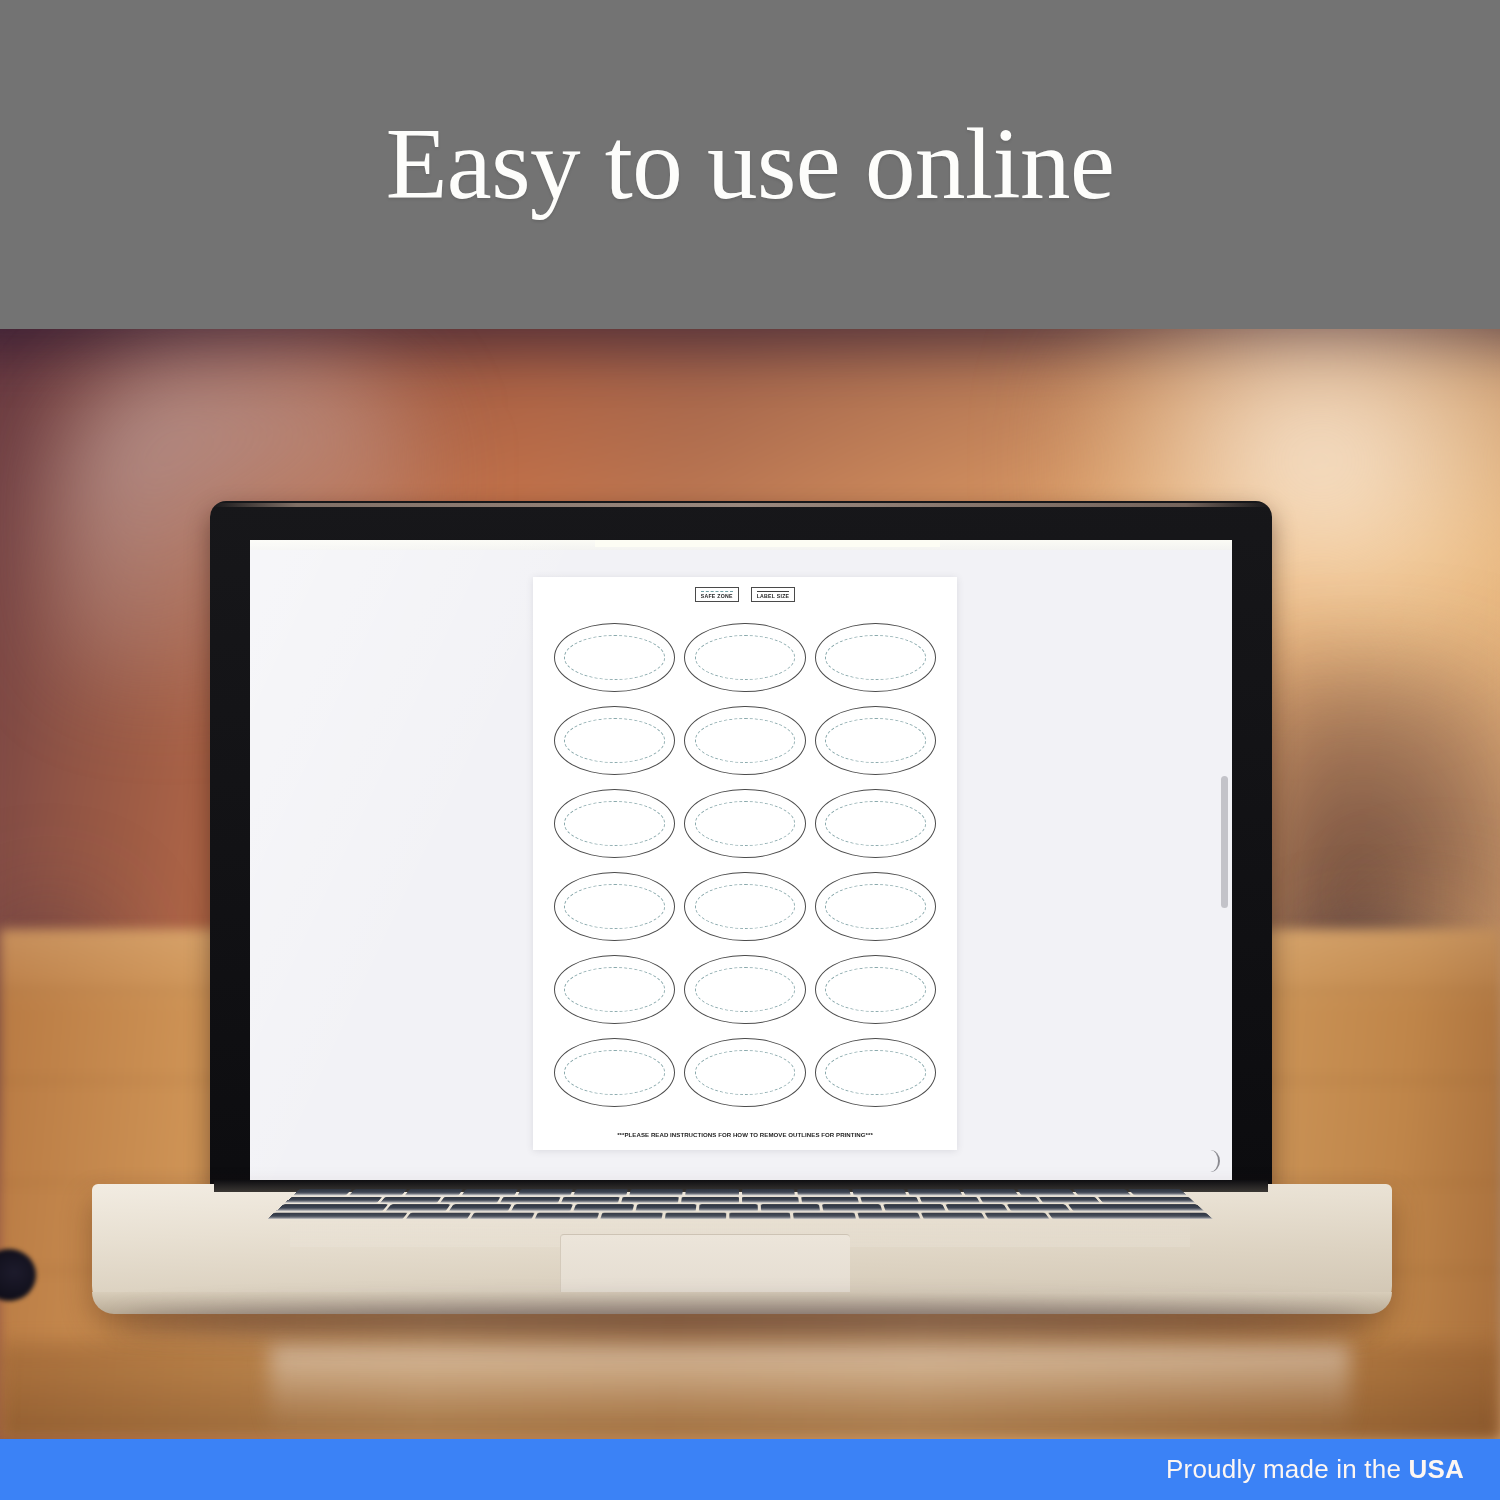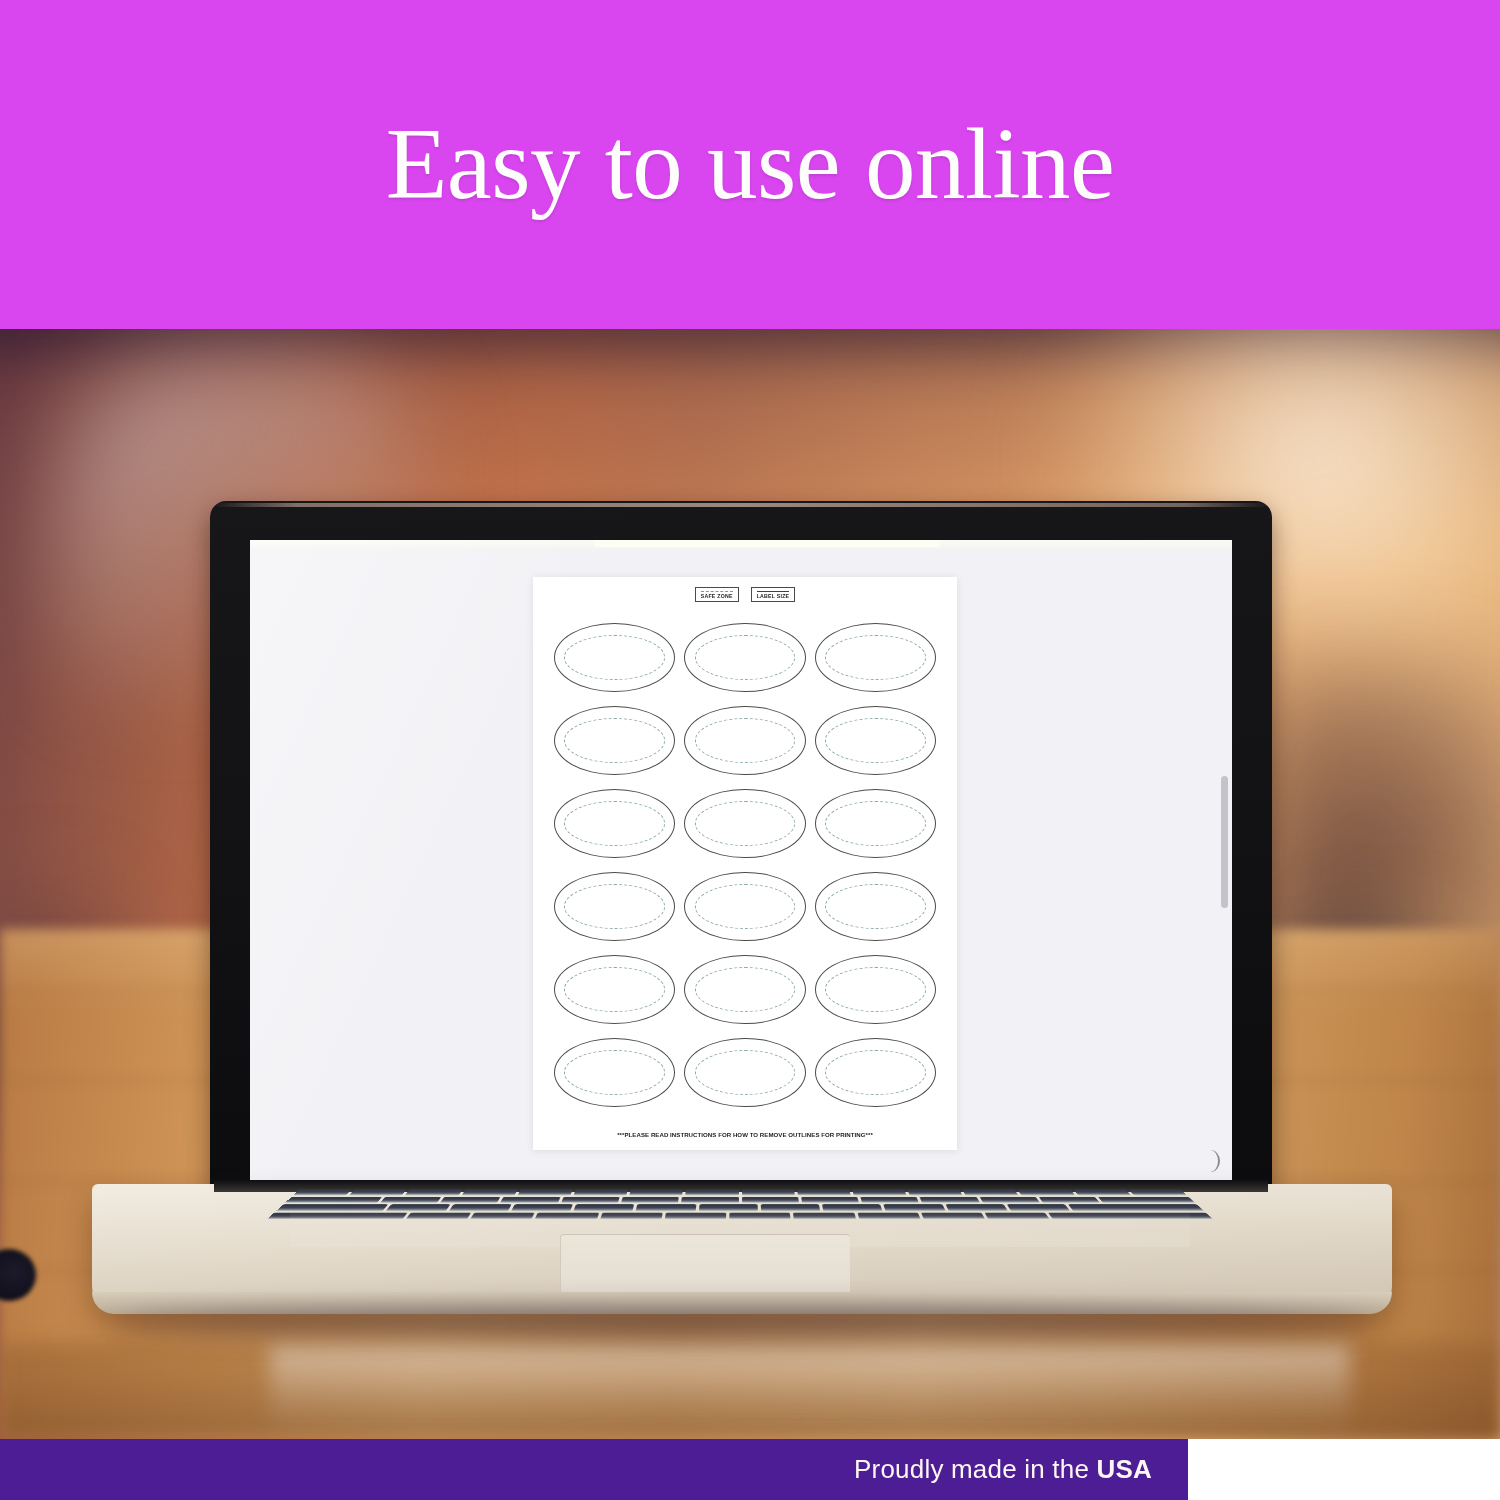--- a/index.html
+++ b/index.html
@@ -6,21 +6,21 @@
   html,body { width:1500px; height:1500px; overflow:hidden; }
   body {
     font-family:"Liberation Sans", sans-serif;
     background:#ffffff;
     position:relative;
   }
 
   
   #header-banner{
     position:absolute; left:0; top:0; width:1500px; height:329px;
-    background:#d946ef;
+    background:#737373;
     display:flex; align-items:center; justify-content:center;
   }
   #headline{
     font-family:"Liberation Serif", serif;
     color:#fdfdfb;
     font-size:101px;
     line-height:1.10;
     text-align:center;
     letter-spacing:-0.5px;
     width:1010px;
@@ -240,22 +240,22 @@
   
   #desk-object{
     position:absolute; left:-18px; top:920px; width:54px; height:52px;
     background:radial-gradient(ellipse at 60% 45%, #1d1b2c, #0f0e19 70%);
     border-radius:50%;
     filter:blur(2px);
   }
 
   
   #footer-banner{
-    position:absolute; left:0; top:1439px; width:1188px; height:61px;
-    background:#4c1d95;
+    position:absolute; left:0; top:1439px; width:1500px; height:61px;
+    background:#3b82f6;
     display:flex; align-items:center; justify-content:flex-end;
     padding-right:36px;
   }
   #footer-text{
     color:#fdf6f2;
     font-size:26px;
     letter-spacing:.2px;
     font-family:"Liberation Sans", sans-serif;
   }
   #footer-text .usa{ font-weight:700; }

